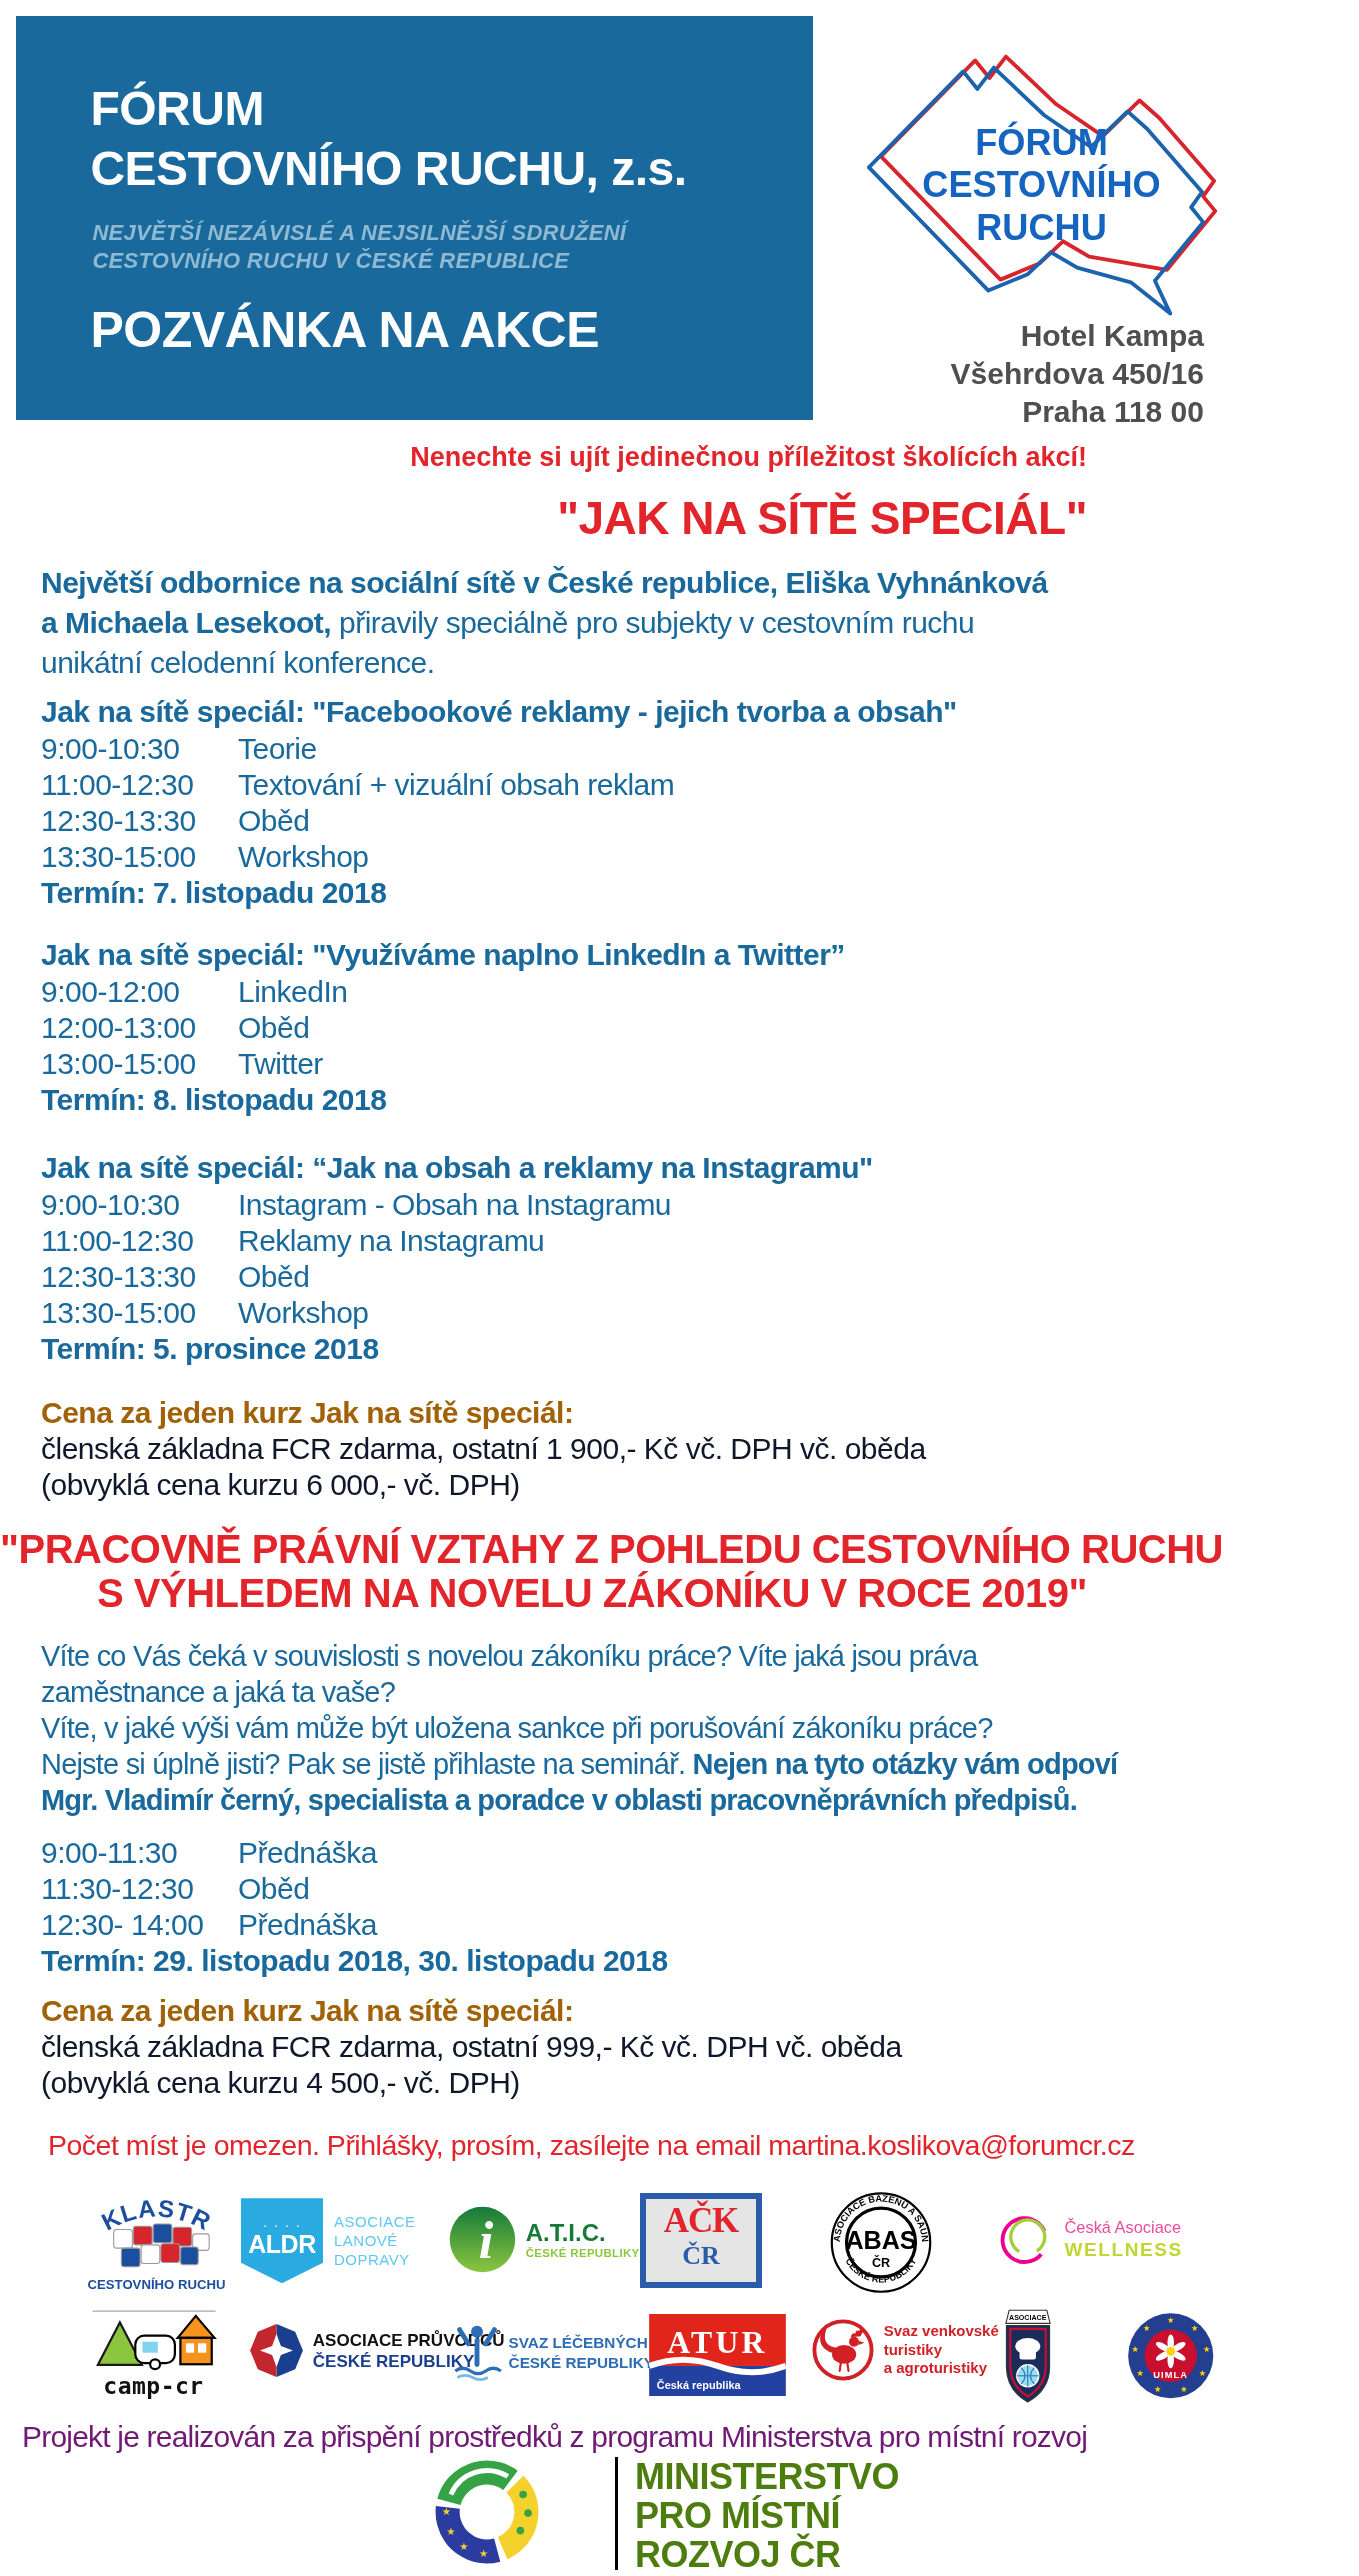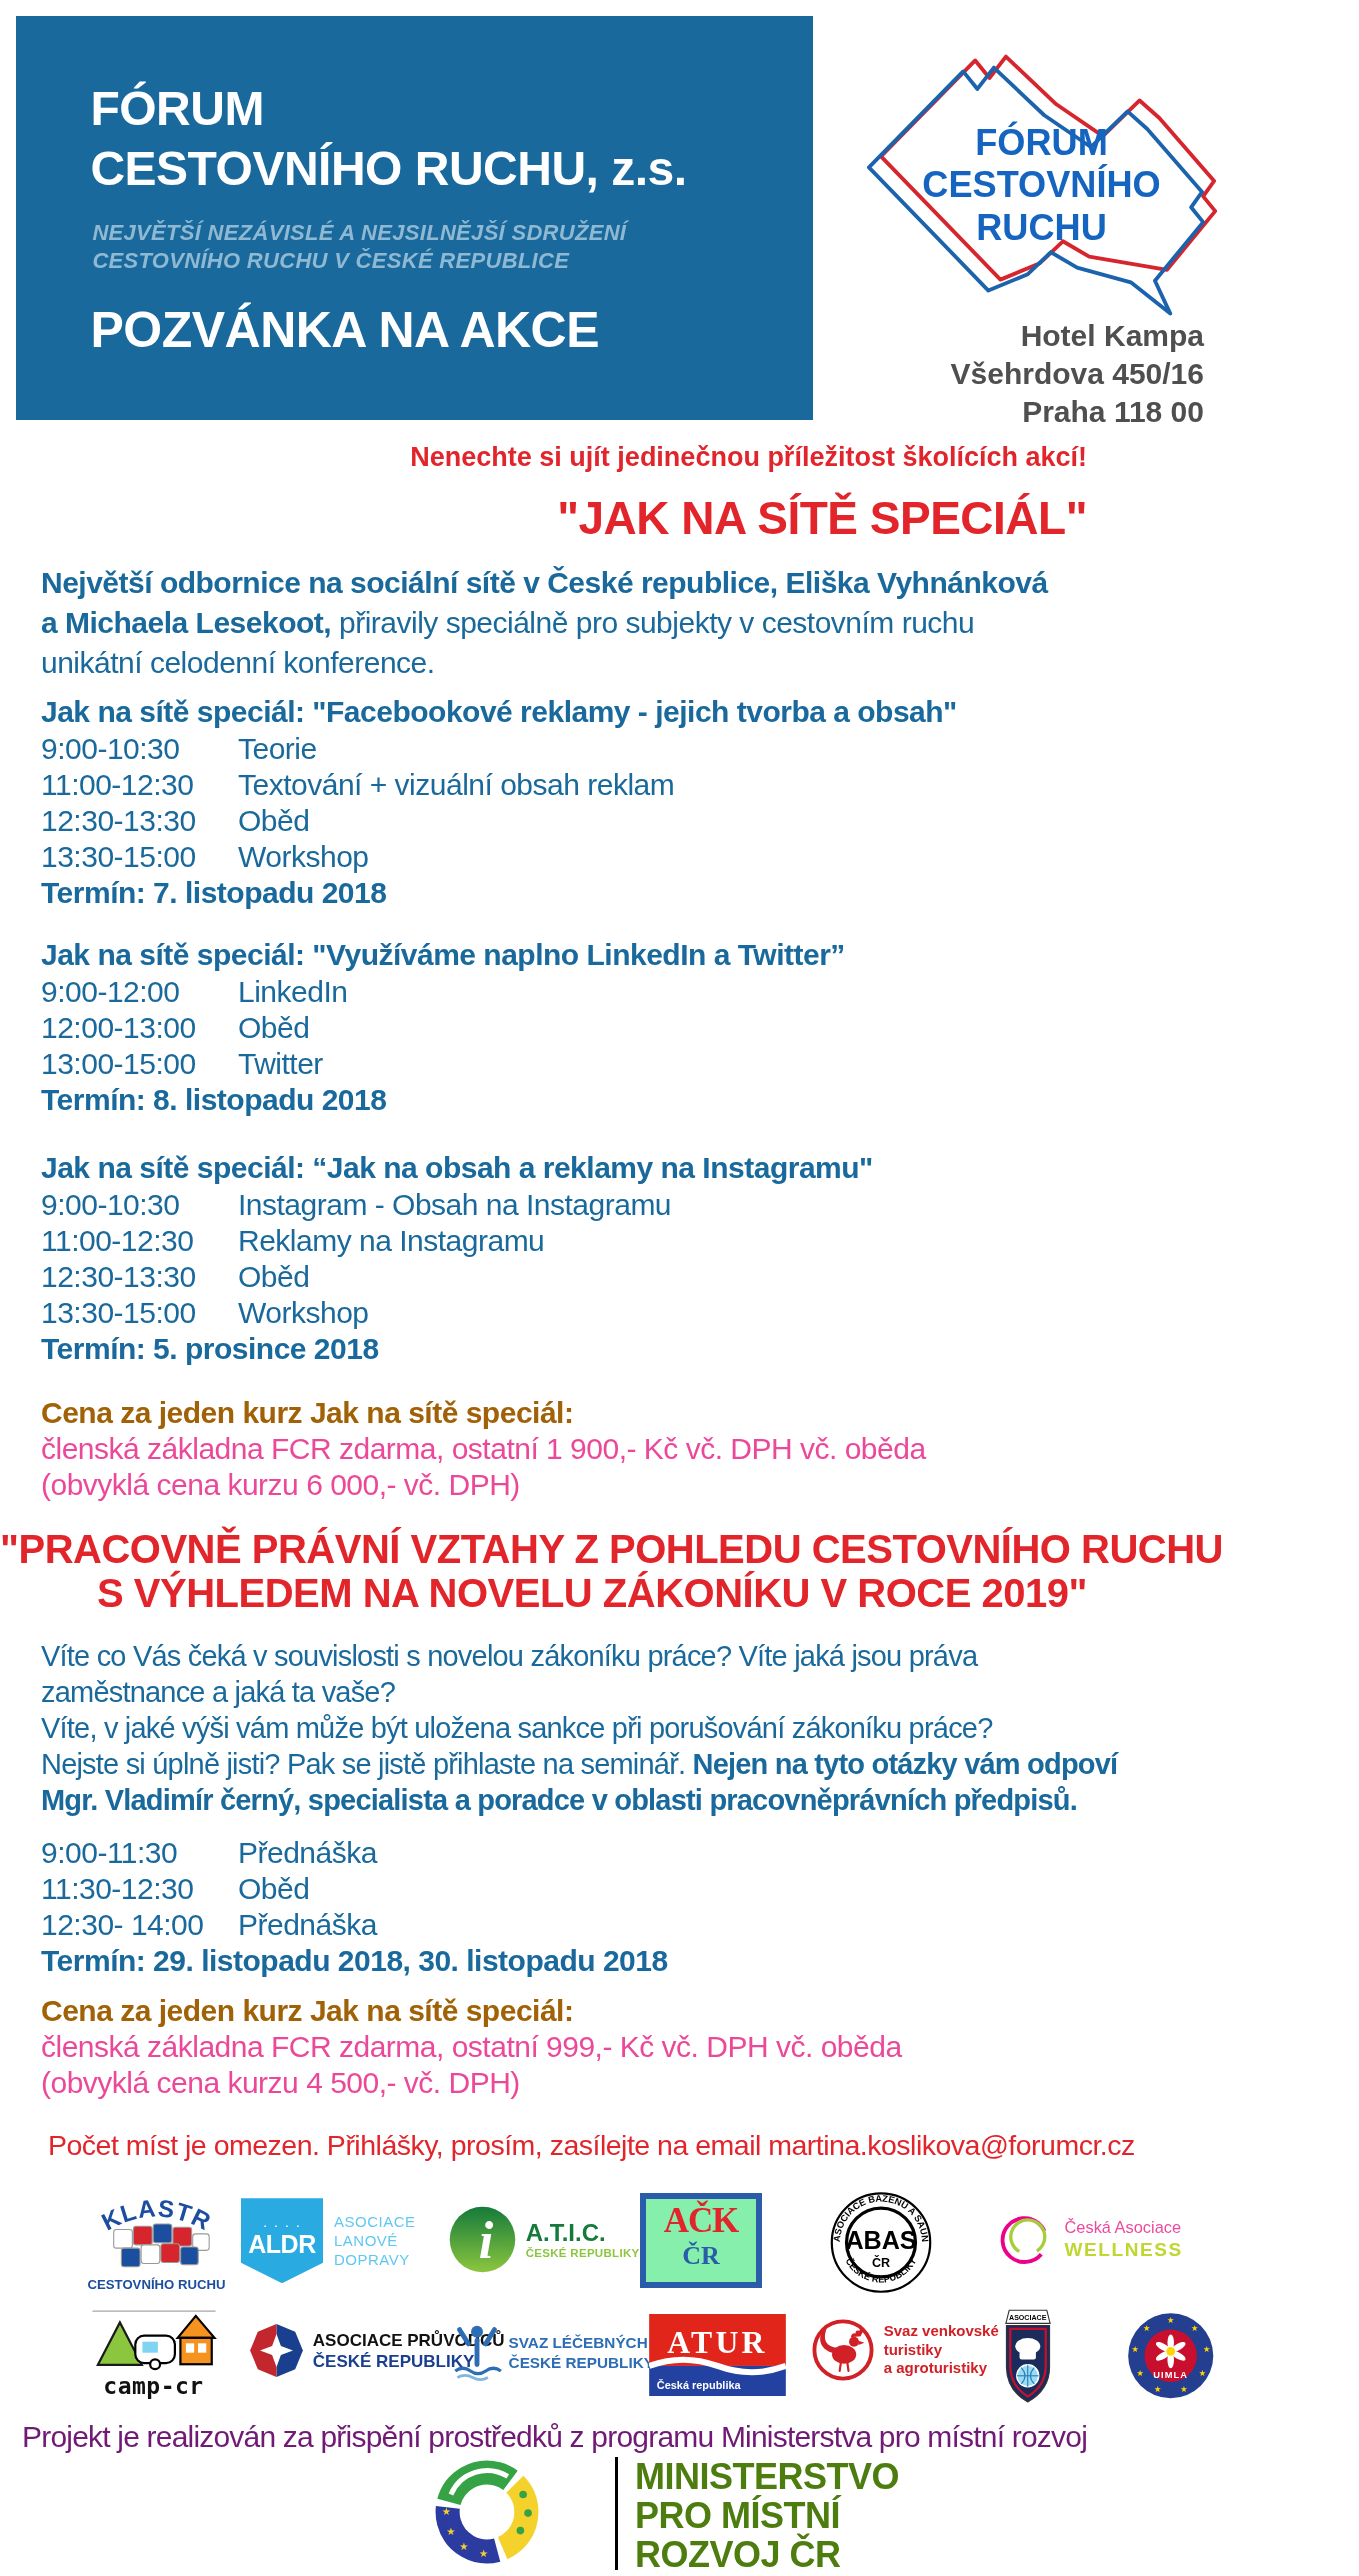--- a/index.html
+++ b/index.html
@@ -28,42 +28,42 @@
 
   
   .body55{font-size:30px;letter-spacing:-0.5px;line-height:40px;color:#19699c;}
   #intro{left:41px;top:563px;}
   .course{left:41px;}
   .course .c-title{font-size:30px;font-weight:700;letter-spacing:-0.5px;color:#19699c;line-height:34px;margin-bottom:2.2px;white-space:nowrap;}
   .s-row{display:flex;font-size:30px;letter-spacing:-0.5px;color:#19699c;line-height:36px;white-space:nowrap;}
   .s-row .t{width:197px;flex:none;}
   .termin{font-size:30px;font-weight:700;letter-spacing:-0.5px;color:#19699c;line-height:36px;white-space:nowrap;}
   .cena .c-title{font-size:30px;font-weight:700;letter-spacing:-0.5px;color:#a16207;line-height:36px;white-space:nowrap;}
-  .cena div{font-size:30px;letter-spacing:-0.5px;color:#ec4899;line-height:36px;white-space:nowrap;}
+  .cena div{font-size:30px;letter-spacing:-0.5px;color:#0f172a;line-height:36px;white-space:nowrap;}
 
   #heading2-1{top:1527px;font-size:40px;font-weight:700;letter-spacing:-0.5px;}
   #heading2-2{top:1571px;font-size:40px;font-weight:700;letter-spacing:-0.5px;}
   #para2{left:41px;top:1638px;}
   #para2 .ln{font-size:29px;letter-spacing:-0.8px;line-height:36px;color:#19699c;white-space:nowrap;}
   #sched2{left:41px;top:1835px;}
   #cena2{left:41px;top:1993px;}
   #cena1{left:41px;top:1395px;}
   #note{left:48px;top:2129px;font-size:28.5px;letter-spacing:-0.5px;}
 
   
   .logo-item{position:absolute;}
   .flexrow{display:flex;align-items:center;}
   #aldr-square{width:82px;height:85px;background:#29abe2;clip-path:polygon(0 0,100% 0,100% 76%,50% 100%,0 76%);
     display:flex;flex-direction:column;align-items:center;justify-content:center;color:#fff;}
   #aldr-square .dots{font-size:14.3px;line-height:7.7px;letter-spacing:1.1px;}
   #aldr-square .abbr{font-size:25px;font-weight:700;letter-spacing:-0.5px;}
   .aldr-text{margin-left:11px;color:#5ec8f2;font-size:15px;font-weight:400;line-height:19px;letter-spacing:0.5px;}
   .atic-text .nm{color:#157a3a;font-size:24px;font-weight:700;}
   .atic-text .sb{color:#8cc63f;font-size:11.5px;font-weight:700;letter-spacing:0.3px;}
-  #ack-box{width:110px;height:83px;background:#86efac;border:6.6px solid #2a5caa;text-align:center;font-family:"Liberation Serif",serif;}
+  #ack-box{width:110px;height:83px;background:#e5e5e5;border:6.6px solid #2a5caa;text-align:center;font-family:"Liberation Serif",serif;}
   #ack-box .abbr{color:#e2242b;font-size:35px;font-weight:800;letter-spacing:-1.1px;line-height:38px;margin-top:3.3px;}
   #ack-box .sub{color:#2a5caa;font-size:26px;font-weight:700;line-height:31px;}
   .wellness-text .l1{color:#ec4b9d;font-size:16.4px;line-height:21px;}
   .wellness-text .l2{color:#bfd730;font-size:19px;font-weight:700;letter-spacing:1.6px;line-height:23px;}
   #camp-caption{font-family:"DejaVu Sans Mono",monospace;font-size:23px;font-weight:700;letter-spacing:0.5px;color:#111;line-height:24px;}
   .pruv-text{margin-left:8.8px;}
   .pruv-text .l1{color:#111;font-size:17px;font-weight:700;line-height:21px;}
   .pruv-text .l2{color:#1b3f8f;font-size:17px;font-weight:700;line-height:21px;}
   .lazne-text{margin-left:6.6px;color:#2d6db5;font-size:15.3px;font-weight:700;line-height:20px;}
   .venkov-text{margin-left:7.7px;color:#d12026;font-size:15px;font-weight:700;line-height:18.6px;}

